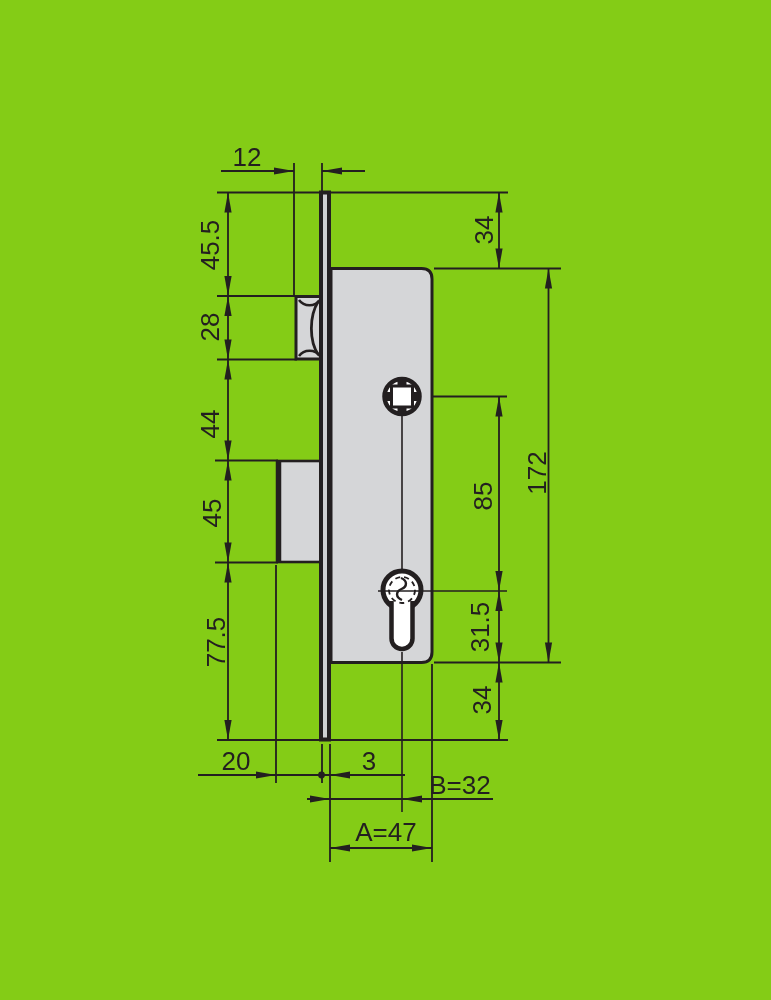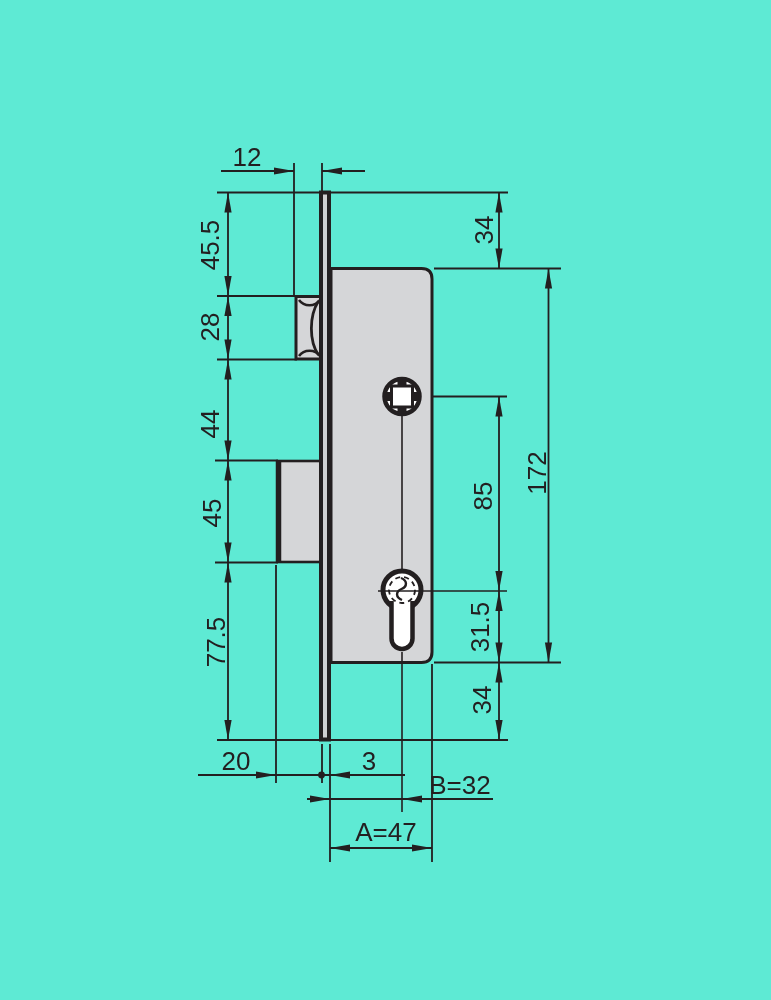--- a/index.html
+++ b/index.html
@@ -1,16 +1,16 @@
 <!DOCTYPE html>
 <html><head>
 <meta charset="utf-8">
 <style>
   html,body{margin:0;padding:0;background:#ffffff;}
-  .stage{position:relative;width:771px;height:1000px;background:#5eead4;overflow:hidden;}
+  .stage{position:relative;width:771px;height:1000px;background:#84cc16;overflow:hidden;}
   svg{display:block;}
   text{font-family:"Liberation Sans","DejaVu Sans",sans-serif;font-size:26px;fill:#231f20;}
   .ext{stroke:#231f20;stroke-width:1.8;fill:none;}
   .dim{stroke:#231f20;stroke-width:1.8;fill:none;}
   .cl{stroke:#231f20;stroke-width:1.6;fill:none;}
   .arrow{fill:#231f20;stroke:none;}
   .part{fill:#d5d6d8;stroke:#231f20;}
 </style>
 </head>
 <body>

